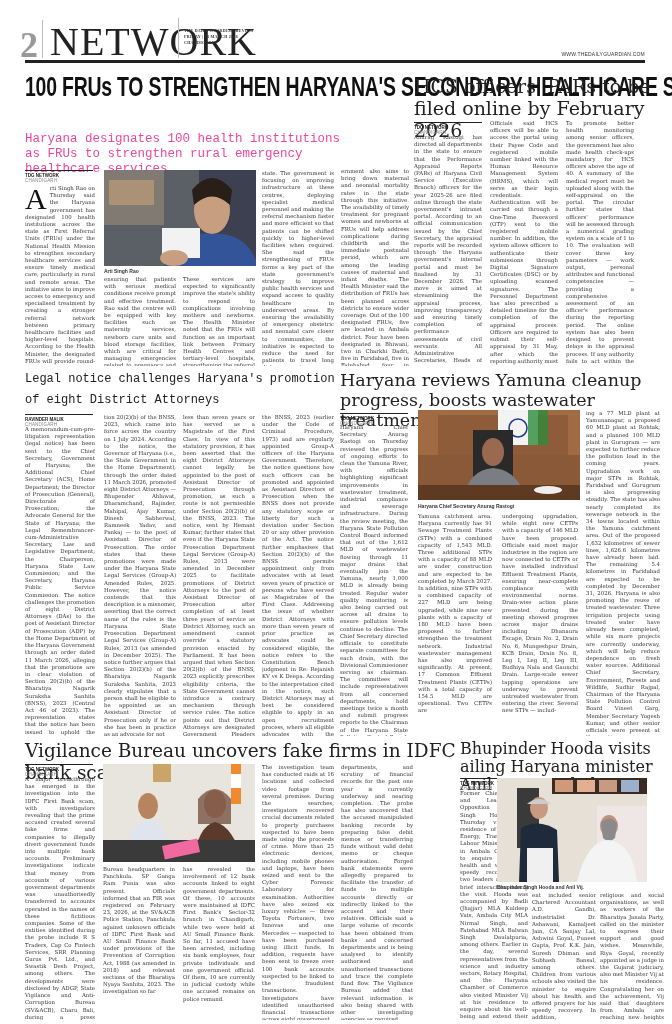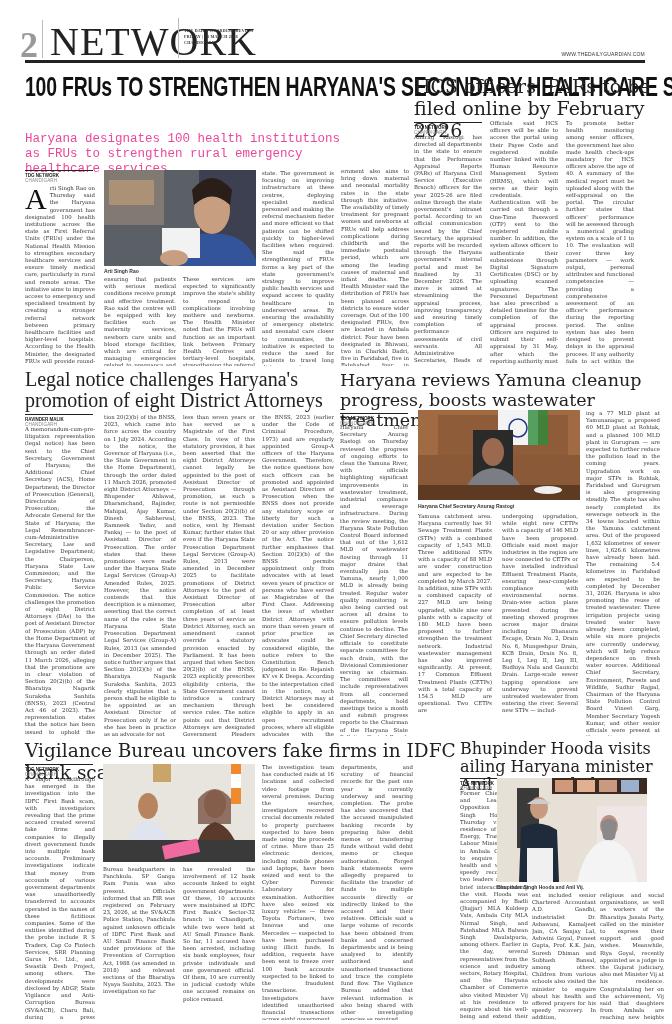--- a/index.html
+++ b/index.html
@@ -8,21 +8,21 @@
 .pgno{position:absolute;left:0;top:10px;font-family:"Liberation Serif",serif;font-size:36px;color:#999;font-weight:bold}
 .vr1{position:absolute;left:22px;top:6px;width:1px;height:38px;background:#bbb}
 .section{position:absolute;left:30px;top:8px;font-family:"Liberation Serif",serif;font-size:40px;letter-spacing:1px;color:#222;line-height:40px}
 .vr2{position:absolute;left:158px;top:4px;width:1px;height:40px;background:#bbb}
 .mastmeta{position:absolute;left:164px;top:14px;font-family:"Liberation Serif",serif;font-size:4px;line-height:6px;font-weight:bold;letter-spacing:.3px;color:#333}
 .site{position:absolute;right:27px;top:51px;font-family:"Liberation Sans",sans-serif;font-size:5px;color:#333;letter-spacing:.2px}
 .rule{position:absolute;left:25px;right:27px;top:60px;height:3px;background:#222}
 .hl1{position:absolute;left:25px;top:72px;width:330px;font-family:"Liberation Sans",sans-serif;font-weight:bold;font-size:27px;line-height:31px;transform:scaleX(.72);transform-origin:left top;white-space:nowrap;color:#111;letter-spacing:-.3px}
 .sub1{position:absolute;left:25px;top:132px;width:320px;font-family:Liberation Mono, monospace;font-size:12.5px;line-height:15px;color:#ec4899}
 .hl2{position:absolute;left:414px;top:75px;width:255px;font-family:"DejaVu Serif",serif;font-size:19px;line-height:22px;color:#222}
-.hl3{position:absolute;left:25px;top:369px;width:320px;font-family:Liberation Serif, serif;font-size:20px;line-height:21px;color:#222}
+.hl3{position:absolute;left:25px;top:369px;width:320px;font-family:Liberation Mono, monospace;font-size:12px;line-height:21px;color:#222}
 .hl4{position:absolute;left:340px;top:370px;width:330px;font-family:"DejaVu Serif",serif;font-size:17.5px;line-height:20px;color:#222}
 .hl5{position:absolute;left:25px;top:740px;width:440px;font-family:"DejaVu Serif",serif;font-size:18.5px;line-height:22px;color:#222}
 .hl6{position:absolute;left:460px;top:740px;width:212px;font-family:"DejaVu Serif",serif;font-size:16px;line-height:18px;color:#222}
 .byline{position:absolute;font-family:"Liberation Sans",sans-serif;font-size:4.5px;line-height:5px;border-top:1.5px solid #222;padding-top:2px;width:68px}
 .byline b{display:block;color:#222;font-weight:bold}
 .byline span{display:block;color:#888;letter-spacing:.2px}
 .col{position:absolute;font-family:"DejaVu Serif",serif;font-size:5.4px;line-height:7.2px;color:#333;text-align:justify;overflow:hidden;hyphens:auto}
 .col p{text-indent:6px}
 .col p.first{text-indent:0}
 .drop{float:left;font-size:30px;line-height:24px;margin-right:3px;margin-top:2px;font-family:"Liberation Serif",serif;color:#111}

